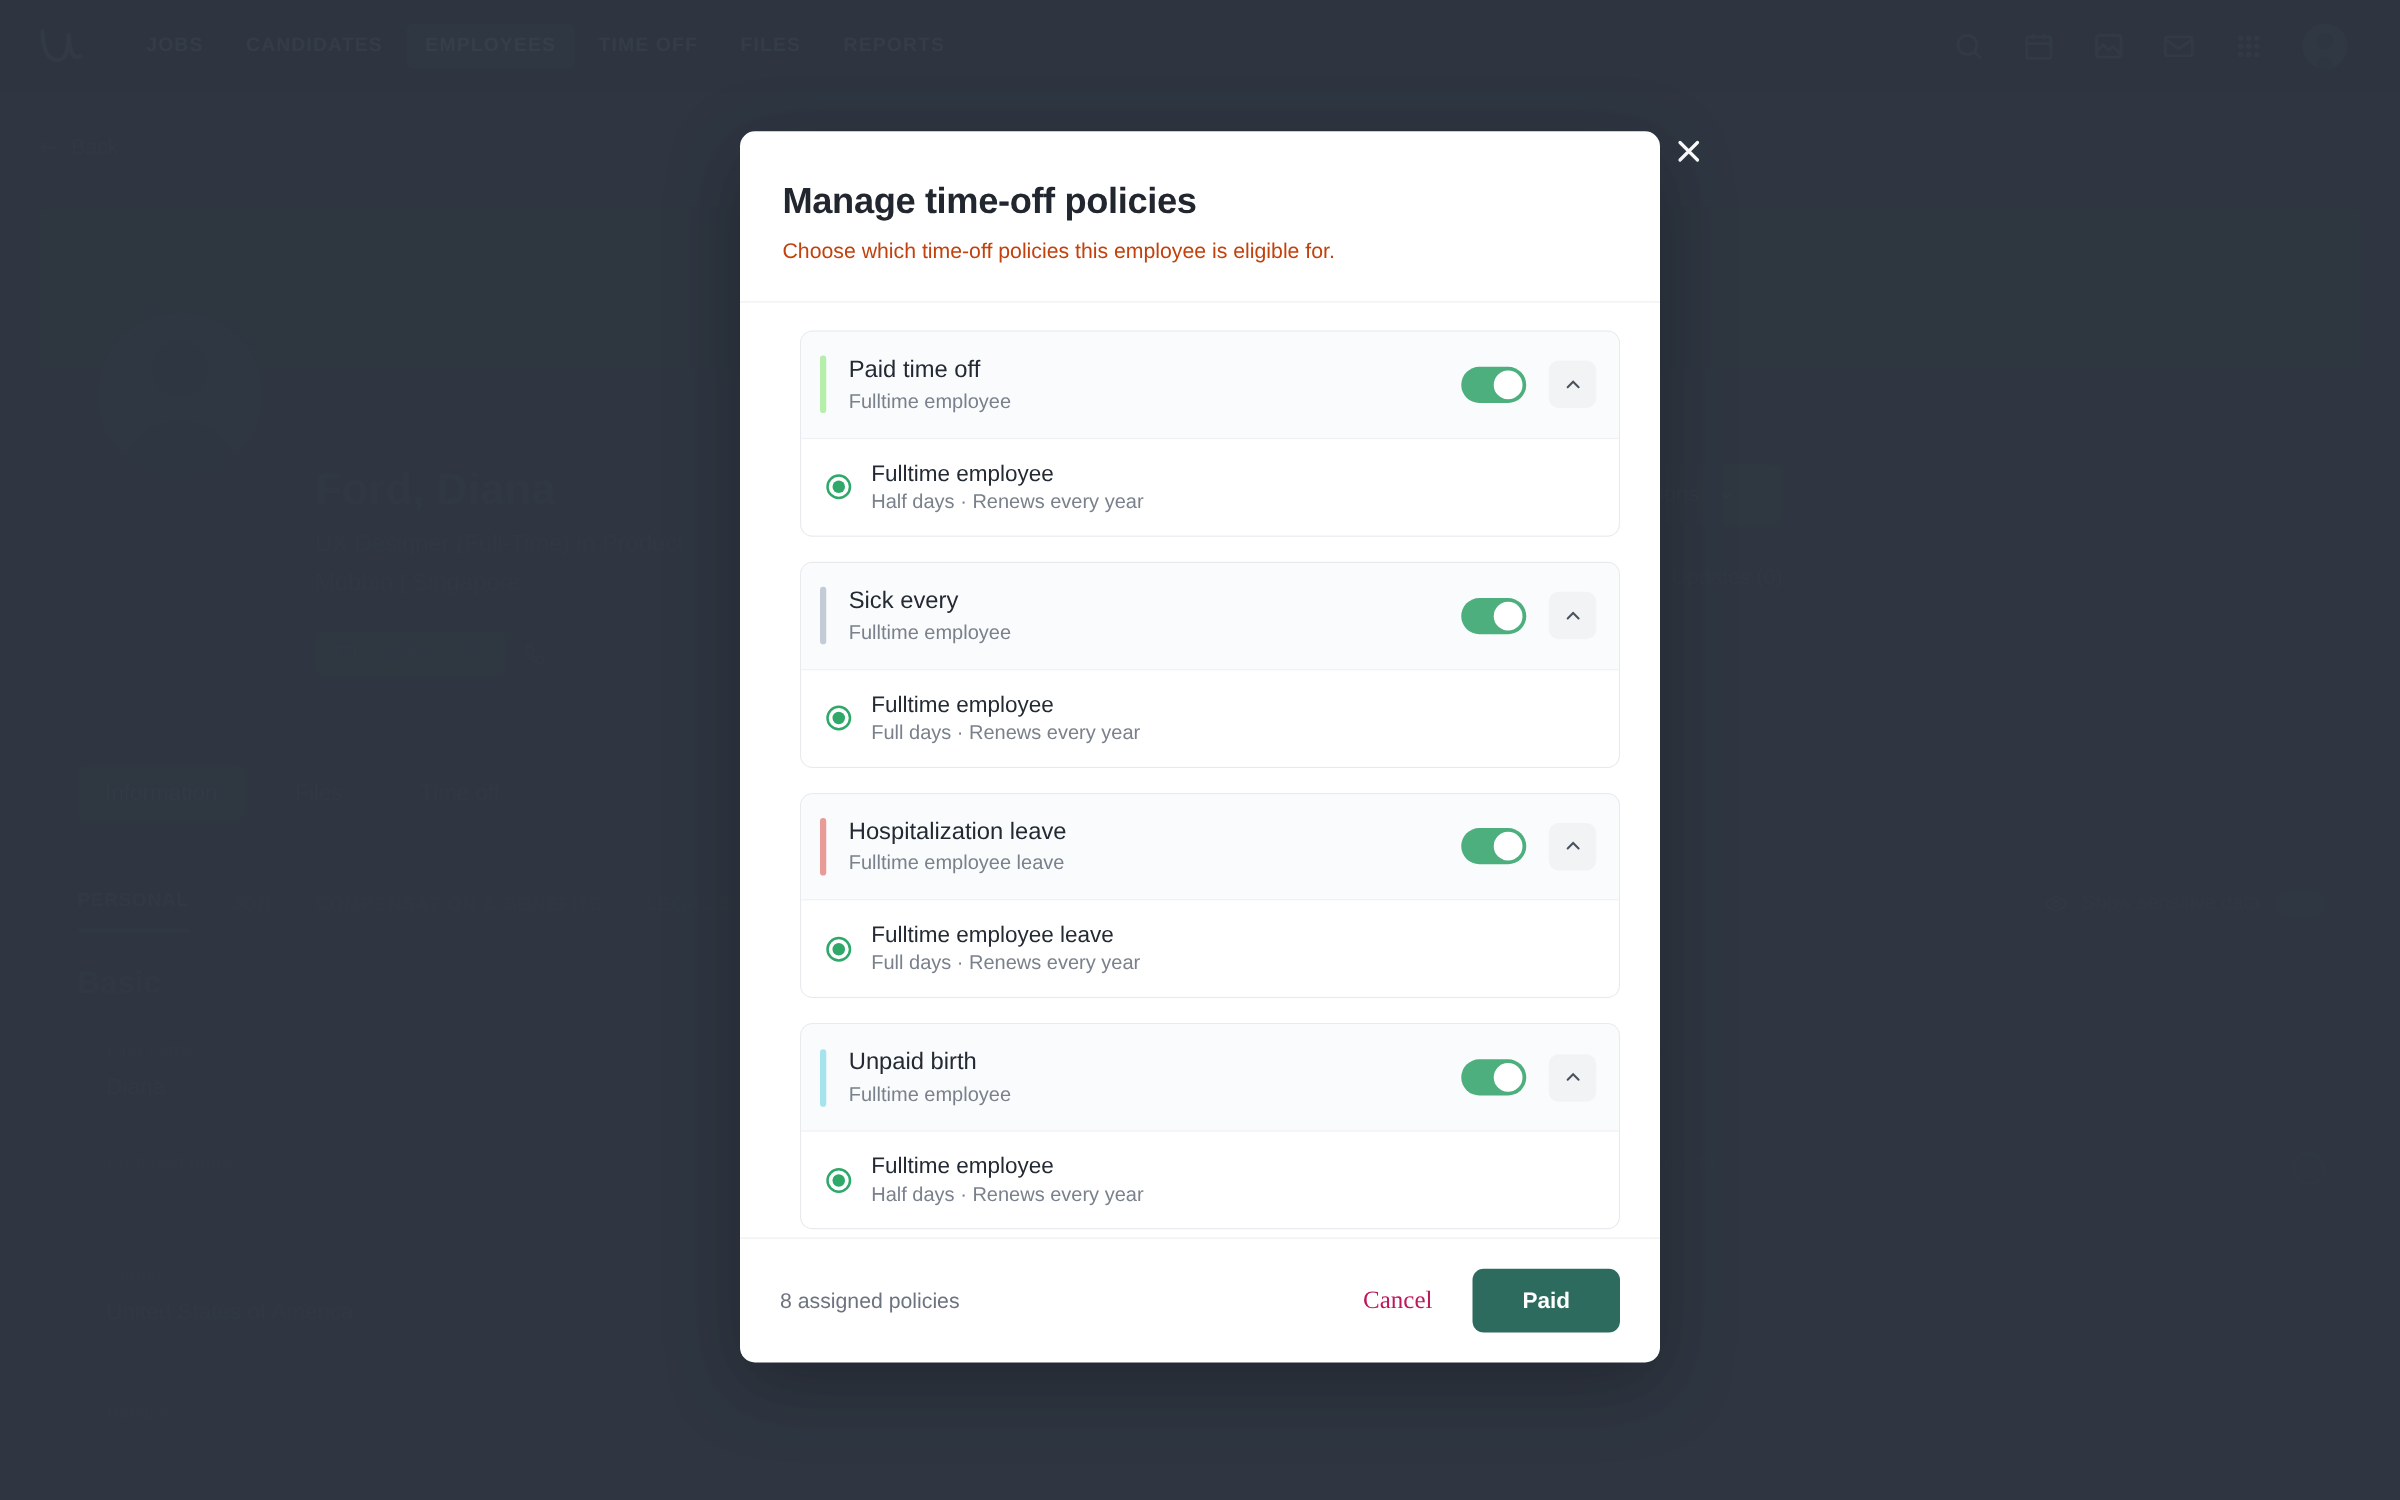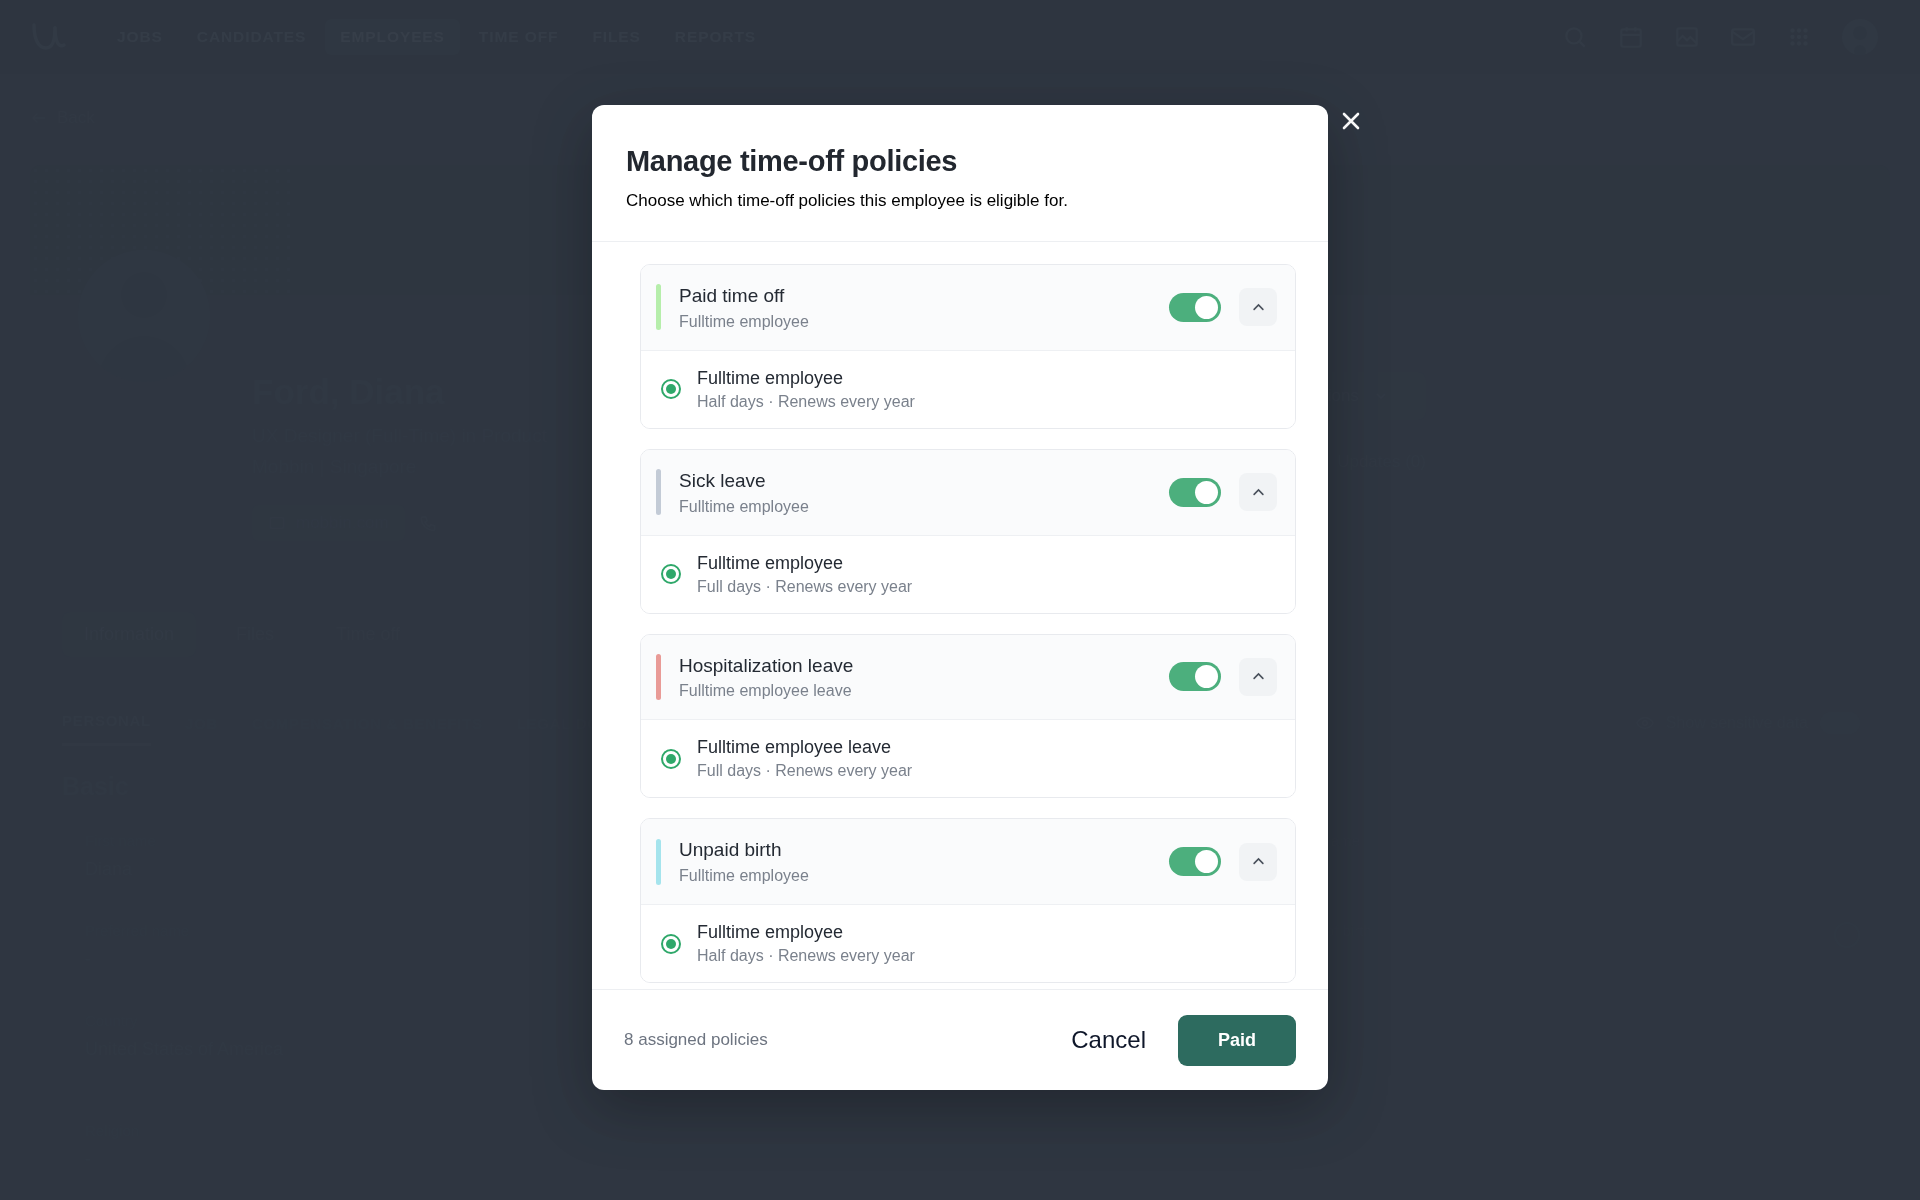--- a/index.html
+++ b/index.html
@@ -300,21 +300,21 @@
   }
   #modal-title {
     font-size: 29px;
     font-weight: 700;
     color: #22272F;
     letter-spacing: -0.3px;
   }
   #modal-subtitle {
     margin-top: 13px;
     font-size: 17px;
-    color: #000000;
+    color: #c2410c;
   }
 
   #modal-body {
     flex: 1;
     padding: 22px 32px 10px 48px;
     overflow-y: auto;
   }
 
   .policy-card {
     border: 1px solid #E8EAEE;
@@ -416,28 +416,28 @@
     font-size: 17px;
     color: #6D7480;
   }
   #footer-actions {
     margin-left: auto;
     display: flex;
     align-items: center;
     gap: 14px;
   }
   #cancel-button {
-    font-size: 24px;
-    color: #0f172a;
+    font-size: 20px;
+    color: #be185d;
     padding: 12px 18px;
     border-radius: 8px;
     cursor: pointer;
     background: none;
     border: none;
-    font-family: Liberation Sans, sans-serif;
+    font-family: Liberation Serif, serif;
   }
   #save-button {
     font-size: 18px;
     font-weight: 700;
     color: #FFFFFF;
     background: #2D6B5F;
     padding: 15px 40px;
     border-radius: 9px;
     border: none;
     cursor: pointer;
@@ -633,21 +633,21 @@
           <div class="option-title">Fulltime employee</div>
           <div class="option-meta">Half days · Renews every year</div>
         </div>
       </div>
     </div>
 
     <div class="policy-card">
       <div class="policy-head">
         <div class="accent-bar" style="background: rgb(195, 203, 214);"></div>
         <div class="policy-head-text">
-          <div class="policy-title">Sick leave</div>
+          <div class="policy-title">Sick every</div>
           <div class="policy-subtitle">Fulltime employee</div>
         </div>
         <div class="toggle" style="background: rgb(76, 175, 125);"></div>
         <div class="chevron-button">
           <svg viewBox="0 0 24 24" fill="none" stroke="currentColor" stroke-width="2.6" stroke-linecap="round">
               <path d="M5 15l7-7 7 7"></path>
             </svg>
         </div>
       </div>
       <div class="policy-option">

